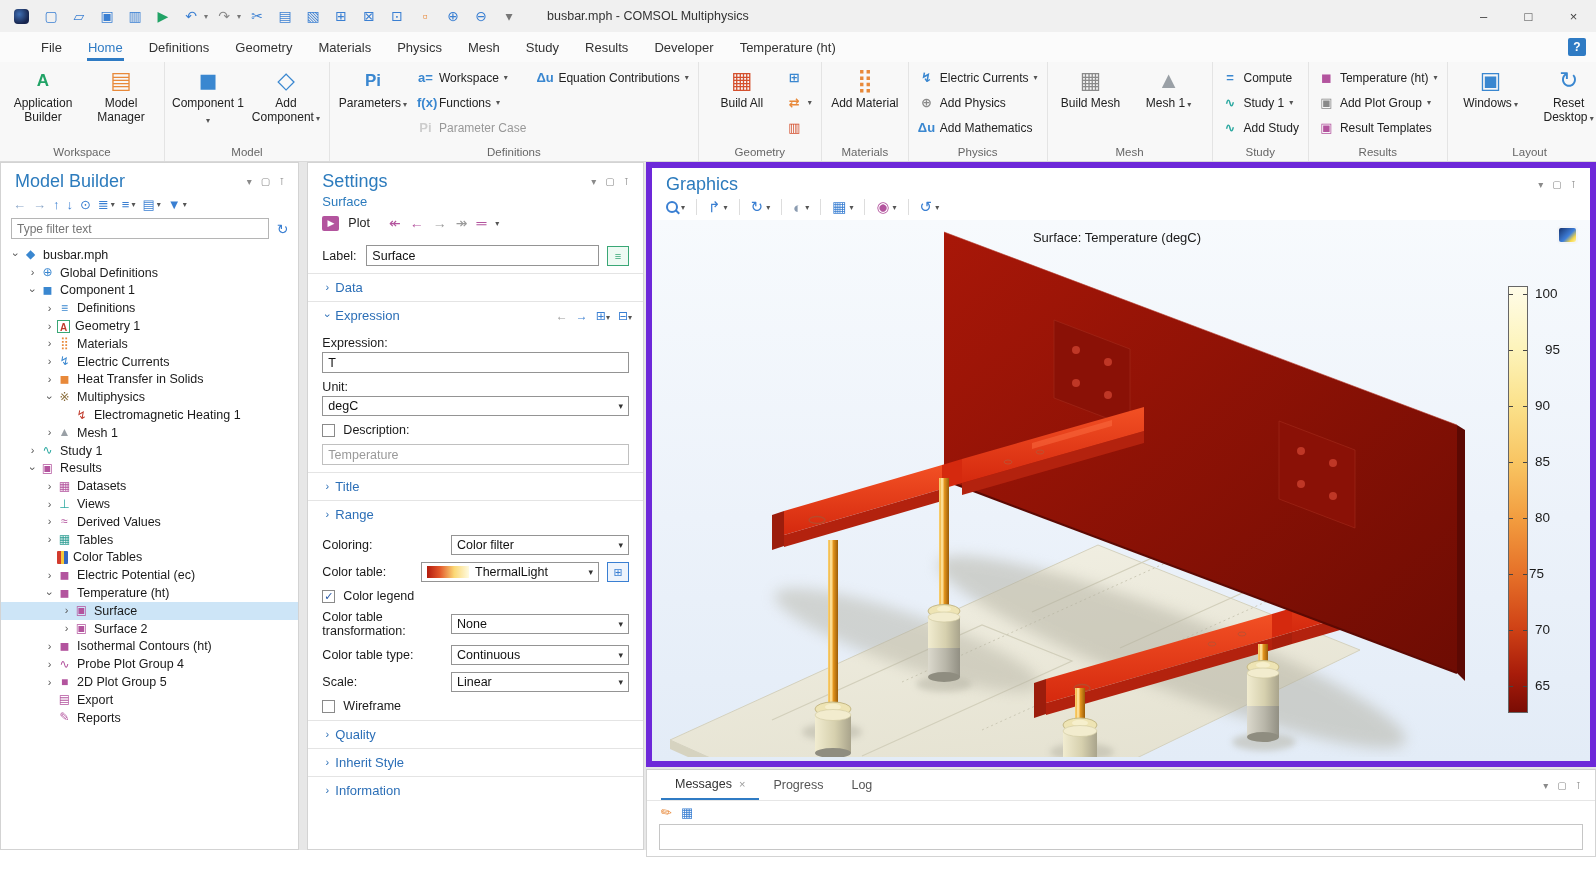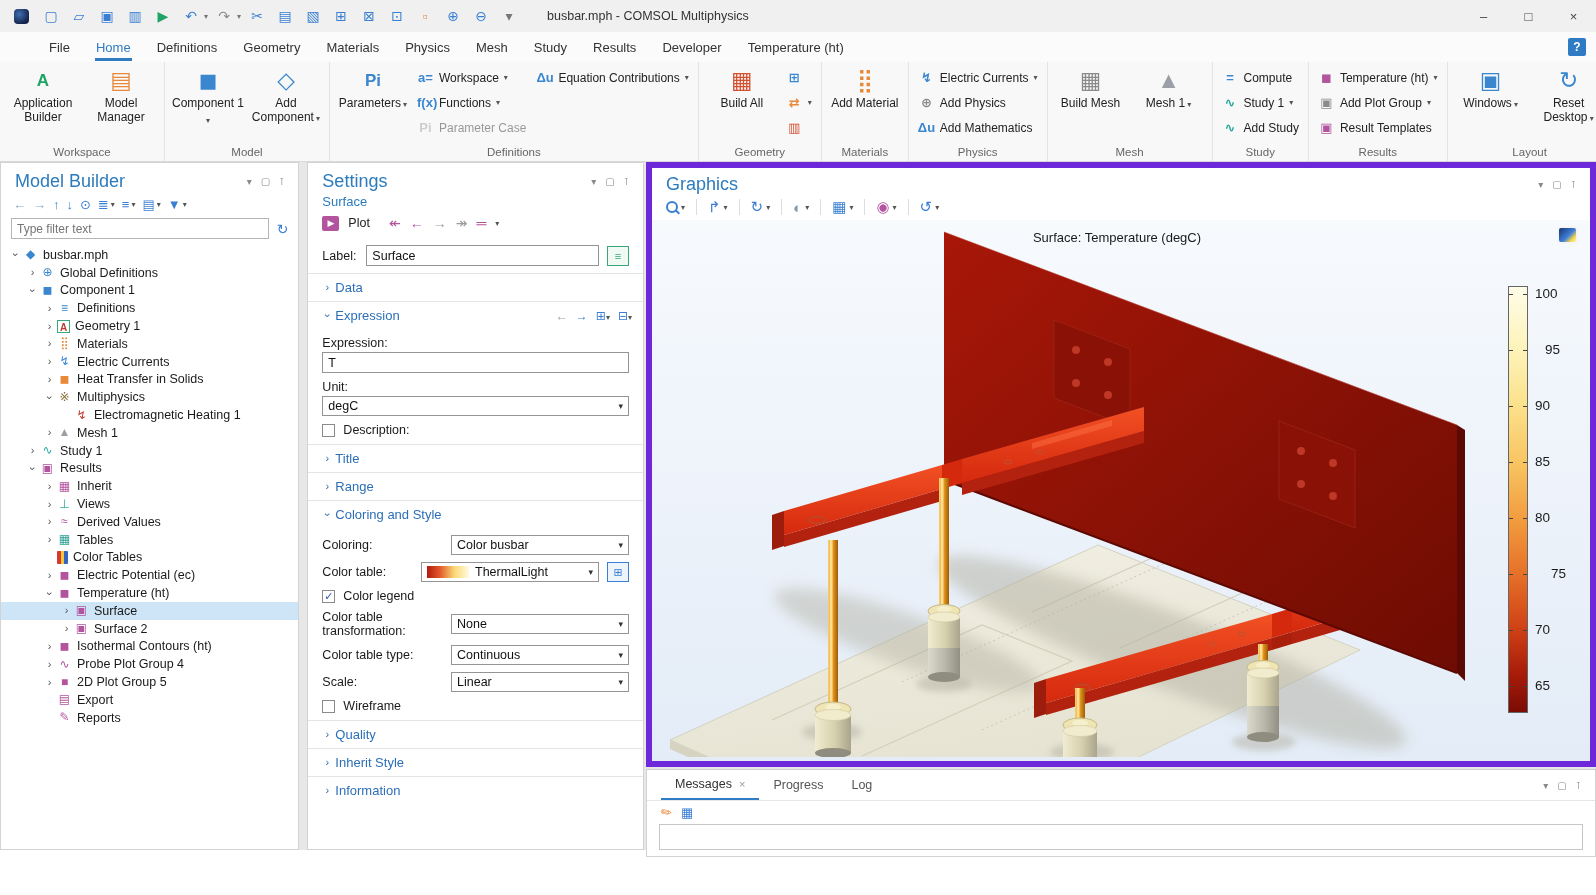--- a/index.html
+++ b/index.html
@@ -13,21 +13,21 @@
   #qat{display:flex;align-items:center;gap:4px;}
   .qbtn{width:24px;height:22px;display:flex;align-items:center;justify-content:center;
         font-size:14px;border-radius:3px;}
   .qcaret{font-size:8px;color:#777;margin-left:-3px;}
   #title-text{margin-left:26px;font-size:12.5px;color:#333;}
   #winbtns{margin-left:auto;display:flex;height:100%;}
   .wbtn{width:45px;height:100%;display:flex;align-items:center;justify-content:center;
         font-size:13px;color:#444;}
   
   #menubar{position:absolute;left:0;top:32px;width:100%;height:30px;background:#fbfbfb;
-           display:flex;align-items:center;padding-left:36px;box-sizing:border-box;text-align:center;}
+           display:flex;align-items:center;padding-left:28px;box-sizing:border-box;text-align:center;}
   .menu-item{font-size:13px;color:#333;padding:0 13px;height:100%;display:flex;align-items:center;position:relative;}
   .menu-item.active{color:#2f7bc4;}
   .menu-item.active::after{content:'';position:absolute;left:12px;right:12px;bottom:1px;height:3px;background:#2f7bc4;}
   #help-btn{margin-left:auto;margin-right:10px;width:18px;height:18px;background:#2f7bc4;color:#fff;
             font-size:12px;font-weight:bold;display:flex;align-items:center;justify-content:center;border-radius:2px;}
   
   #ribbon{position:absolute;left:0;top:62px;width:100%;height:100px;background:#f8f8f8;
           border-bottom:1px solid #d9d9d9;display:flex;box-sizing:border-box;overflow:hidden;}
   .rgroup{display:flex;flex-direction:column;border-right:1px solid #e4e4e4;padding:2px 5px 0;flex:none;}
   .rcontent{flex:1;display:flex;align-items:flex-start;gap:2px;}
@@ -463,21 +463,21 @@
             <span>Study 1</span>
           </div>
           <div class="tree-row" style="padding-left: 25px;">
             <span class="chev exp">›</span>
             <span class="ticon" style="color: rgb(179, 84, 158);">▣</span>
             <span>Results</span>
           </div>
           <div class="tree-row" style="padding-left: 42px;">
             <span class="chev">›</span>
             <span class="ticon" style="color: rgb(179, 84, 158);">▦</span>
-            <span>Inherit</span>
+            <span>Datasets</span>
           </div>
           <div class="tree-row" style="padding-left: 42px;">
             <span class="chev">›</span>
             <span class="ticon" style="color: rgb(43, 168, 160);">⊥</span>
             <span>Views</span>
           </div>
           <div class="tree-row" style="padding-left: 42px;">
             <span class="chev">›</span>
             <span class="ticon" style="color: rgb(179, 84, 158);">≈</span>
             <span>Derived Values</span>
@@ -597,38 +597,39 @@
       <div class="srow" style="margin-top:2px">
         <span class="dd wide">
           <span>degC</span>
           <span class="dd-arrow">▾</span>
         </span>
       </div>
       <div class="srow">
         <span class="cb"></span>
         <span class="slabel">Description:</span>
       </div>
+      <div class="srow" style="margin-top:2px">
+        <span class="ti">
+            <input class="muted" value="Temperature" style="">
+          </span>
+      </div>
 
       <div class="sec">
         <span class="chev">›</span>
         <span>Title</span>
       </div>
       <div class="sec">
         <span class="chev">›</span>
         <span>Range</span>
       </div>
 
-      <div class="sec">
-        <span class="chev exp">›</span>
-        <span>Coloring and Style</span>
-      </div>
       <div class="srow">
         <span class="slabel sgrow">Coloring:</span>
         <span class="dd">
-          <span>Color busbar</span>
+          <span>Color filter</span>
           <span class="dd-arrow">▾</span>
         </span>
       </div>
       <div class="srow">
         <span class="slabel sgrow">Color table:</span>
         <span class="dd">
           <span class="swatch"></span>
           <span>ThermalLight</span>
           <span class="dd-arrow">▾</span>
         </span>
@@ -878,21 +879,21 @@
               <div class="tickmark" style="top: 63px; left: 14px;"></div>
               <div class="ltick" style="top: 111px; left: 26px;">90</div>
               <div class="tickmark" style="top: 119px; left: 0px;"></div>
               <div class="tickmark" style="top: 119px; left: 14px;"></div>
               <div class="ltick" style="top: 167px; left: 26px;">85</div>
               <div class="tickmark" style="top: 175px; left: 0px;"></div>
               <div class="tickmark" style="top: 175px; left: 14px;"></div>
               <div class="ltick" style="top: 223px; left: 26px;">80</div>
               <div class="tickmark" style="top: 231px; left: 0px;"></div>
               <div class="tickmark" style="top: 231px; left: 14px;"></div>
-              <div class="ltick" style="top: 279px; left: 42px;">75</div>
+              <div class="ltick" style="top: 279px; left: 20px;">75</div>
               <div class="tickmark" style="top: 287px; left: 0px;"></div>
               <div class="tickmark" style="top: 287px; left: 14px;"></div>
               <div class="ltick" style="top: 335px; left: 26px;">70</div>
               <div class="tickmark" style="top: 343px; left: 0px;"></div>
               <div class="tickmark" style="top: 343px; left: 14px;"></div>
               <div class="ltick" style="top: 391px; left: 26px;">65</div>
               <div class="tickmark" style="top: 399px; left: 0px;"></div>
               <div class="tickmark" style="top: 399px; left: 14px;"></div>
             </div>
         </div>

